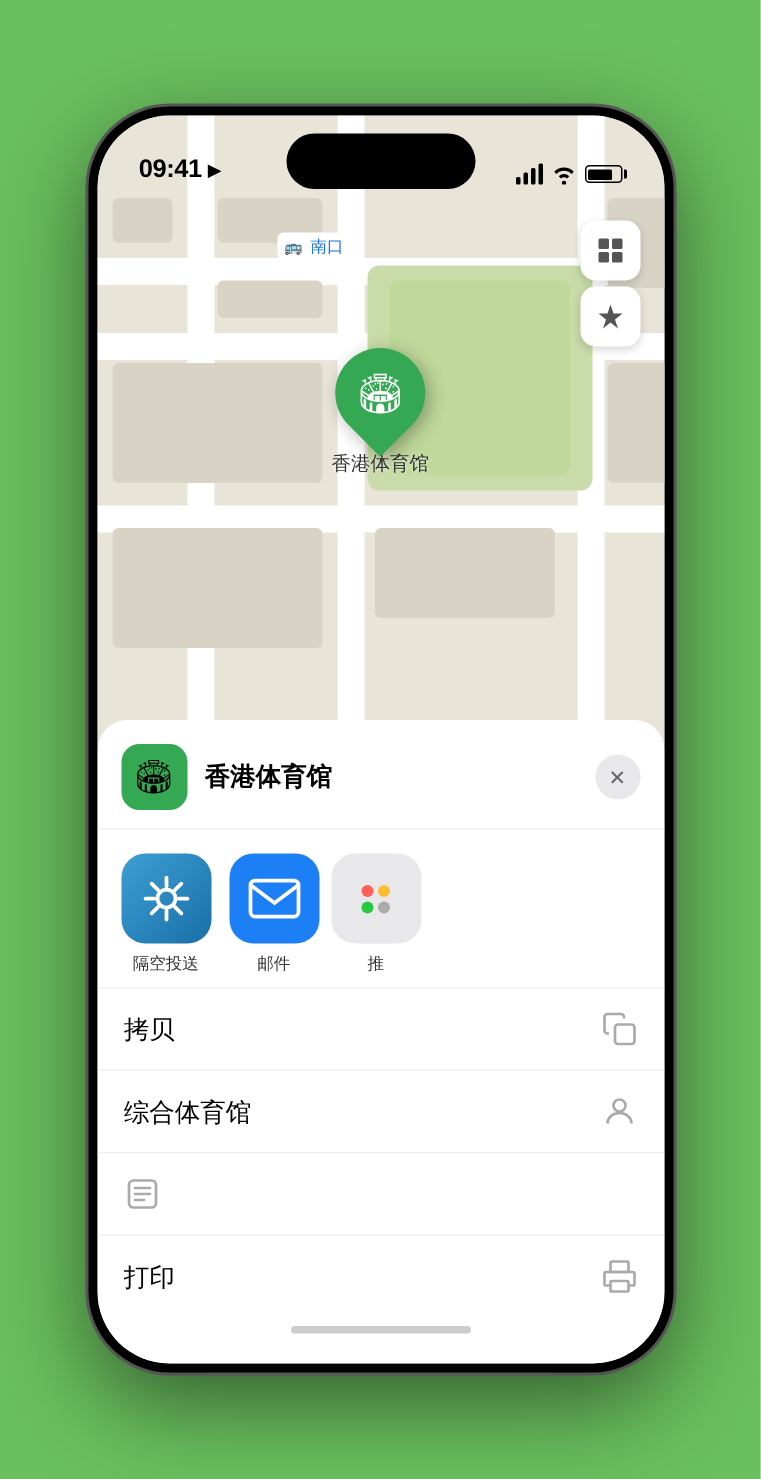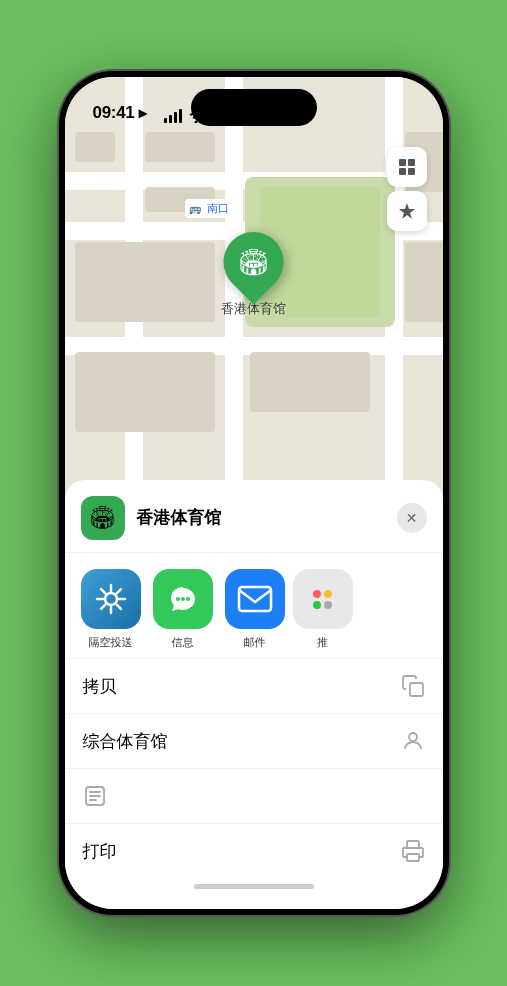--- a/index.html
+++ b/index.html
@@ -39,20 +39,21 @@
     .status-bar {
       position: absolute;
       top: 0;
       left: 0;
       right: 0;
       height: 54px;
       z-index: 100;
       display: flex;
       align-items: flex-end;
       padding: 12px 28px 8px;
+      justify-content: space-between;
       gap: 16px;
     }
 
     .status-time {
       font-size: 17px;
       font-weight: 600;
       color: #000;
       letter-spacing: -0.3px;
     }
 
@@ -217,21 +218,20 @@
     .map-label {
       position: absolute;
       top: 78px;
       left: 120px;
       background: #fff;
       color: #1a73e8;
       font-size: 11px;
       padding: 2px 5px;
       border-radius: 4px;
       font-weight: 500;
-      margin-top: 44px;
     }
 
     
     .bottom-sheet {
       position: absolute;
       bottom: 0;
       left: 0;
       right: 0;
       background: #fff;
       border-radius: 20px 20px 0 0;
@@ -499,31 +499,20 @@
               <path d="M25 17 L31 17" stroke="white" stroke-width="2.5" stroke-linecap="round"></path>
               <path d="M7.1 7.1 L11.3 11.3" stroke="white" stroke-width="2.5" stroke-linecap="round"></path>
               <path d="M22.7 22.7 L26.9 26.9" stroke="white" stroke-width="2.5" stroke-linecap="round"></path>
               <path d="M26.9 7.1 L22.7 11.3" stroke="white" stroke-width="2.5" stroke-linecap="round"></path>
               <path d="M11.3 22.7 L7.1 26.9" stroke="white" stroke-width="2.5" stroke-linecap="round"></path>
             </svg>
           </div>
           <span class="share-label">隔空投送</span>
         </div>
 
-        <div class="share-item">
-          <div class="share-icon messages">
-            <svg width="34" height="34" viewBox="0 0 34 34">
-              <path d="M17 5C10.37 5 5 9.93 5 16C5 18.7 6.08 21.17 7.9 23.05L6 29L12.3 27.3C13.75 27.76 15.34 28 17 28C23.63 28 29 23.07 29 17C29 10.93 23.63 6 17 6Z" fill="white"></path>
-              <circle cx="12" cy="17" r="2" fill="#34c759"></circle>
-              <circle cx="17" cy="17" r="2" fill="#34c759"></circle>
-              <circle cx="22" cy="17" r="2" fill="#34c759"></circle>
-            </svg>
-          </div>
-          <span class="share-label">信息</span>
-        </div>
 
         <div class="share-item">
           <div class="share-icon mail">
             <svg width="36" height="28" viewBox="0 0 36 28">
               <rect x="2" y="2" width="32" height="24" rx="3" fill="none" stroke="white" stroke-width="2.5"></rect>
               <path d="M2 5L18 17L34 5" fill="none" stroke="white" stroke-width="2.5"></path>
             </svg>
           </div>
           <span class="share-label">邮件</span>
         </div>

